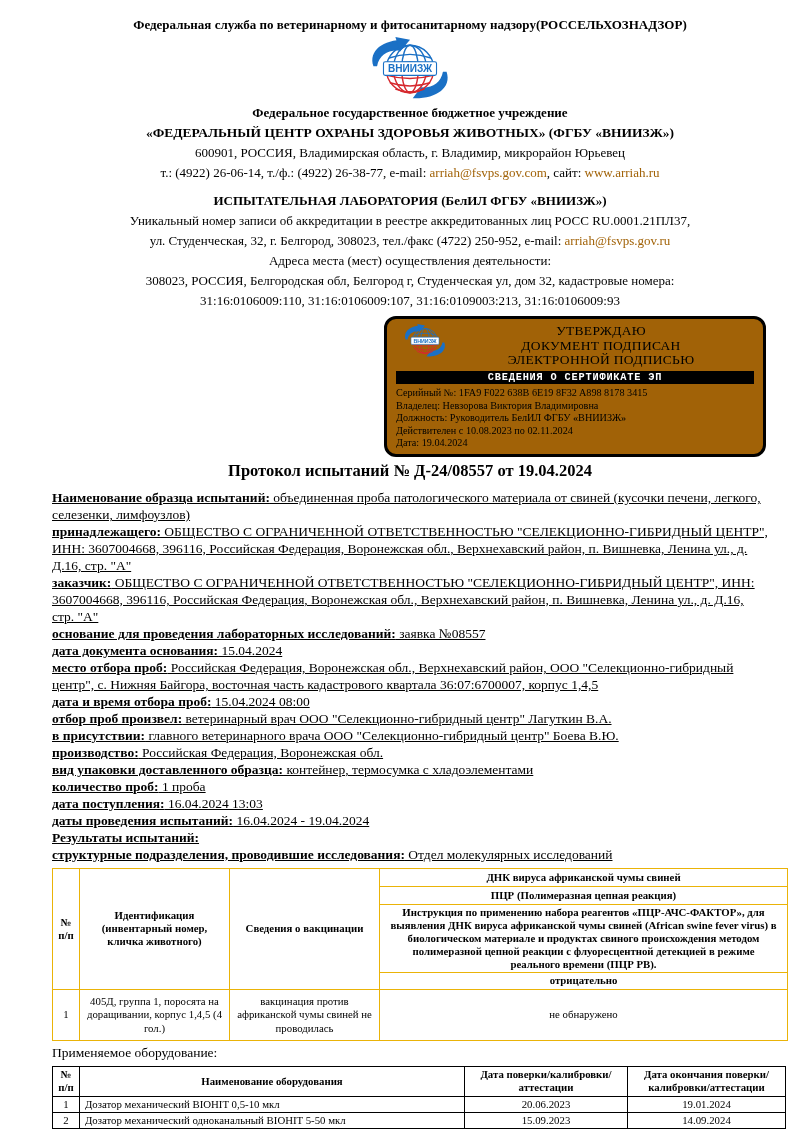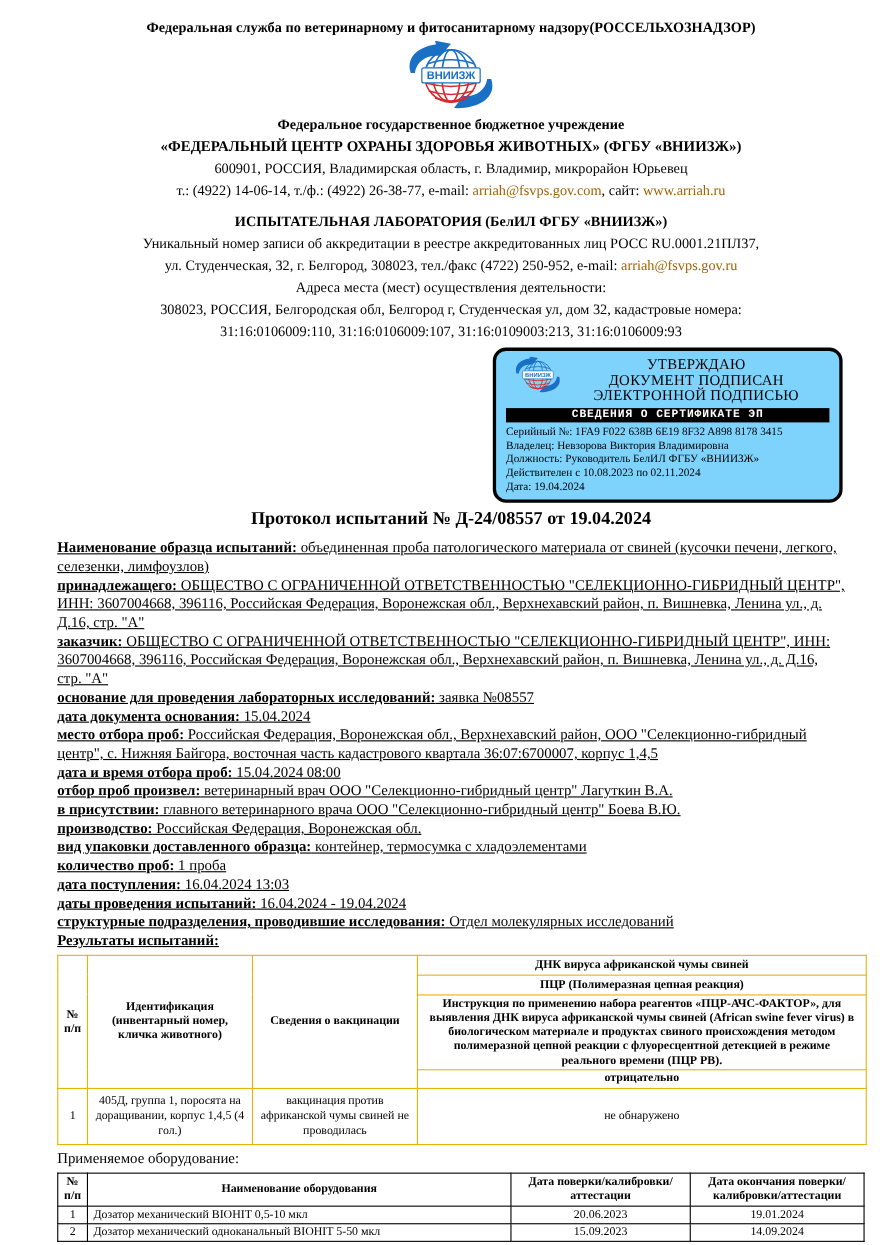--- a/index.html
+++ b/index.html
@@ -11,22 +11,22 @@
   .c{text-align:center;}
   .b{font-weight:bold;}
   .hline{font-size:13px;line-height:20px;}
   .agency{font-size:13px;line-height:18px;font-weight:bold;}
   .logo{display:block;margin:3px auto 2px auto;width:118px;height:64px;}
   .org-name{font-size:13.5px;}
   .mt8{margin-top:8px;}
   a.lnk{color:#a16207;cursor:pointer;}
   
   .stamp{
-    width:318px;margin:5px 2px 4px auto;border:3px solid #000;border-radius:12px;
-    padding:5px 9px 4px 9px;box-sizing:border-box;background:#7dd3fc;
+    width:382px;margin:5px 2px 4px auto;border:3px solid #000;border-radius:12px;
+    padding:5px 9px 4px 9px;box-sizing:border-box;background:#a16207;
   }
   .stamp-top{position:relative;min-height:44px;}
   .logo-sm{position:absolute;left:0;top:0;width:58px;height:34px;}
   .stamp-caps{margin-left:52px;text-align:center;font-size:13.5px;line-height:14.5px;letter-spacing:.3px;}
   .cert-bar{
     background:#000;color:#fff;text-align:center;font-size:10.3px;line-height:13px;
     margin:3px 0 3px 0;letter-spacing:.8px;font-weight:bold;font-family:Liberation Mono, monospace;
   }
   .stamp-line{font-size:10.2px;line-height:12.6px;}
   
@@ -94,21 +94,21 @@
 
   <div class="agency c">Федеральная служба по ветеринарному и фитосанитарному надзору(РОССЕЛЬХОЗНАДЗОР)</div>
 
   <svg class="logo">
       <use href="#vniizh-logo"></use>
     </svg>
 
   <div class="hline c b">Федеральное государственное бюджетное учреждение</div>
   <div class="hline c b org-name">«ФЕДЕРАЛЬНЫЙ ЦЕНТР ОХРАНЫ ЗДОРОВЬЯ ЖИВОТНЫХ» (ФГБУ «ВНИИЗЖ»)</div>
   <div class="hline c">600901, РОССИЯ, Владимирская область, г. Владимир, микрорайон Юрьевец</div>
-  <div class="hline c"><span>т.: (4922) 14-06-14, т./ф.: (4922) 26-38-77, e-mail: </span><a class="lnk">arriah@fsvps.gov.com</a><span>, сайт: </span><a class="lnk">www.arriah.ru</a></div>
+  <div class="hline c"><span>т.: (4922) 26-06-14, т./ф.: (4922) 26-38-77, e-mail: </span><a class="lnk">arriah@fsvps.gov.com</a><span>, сайт: </span><a class="lnk">www.arriah.ru</a></div>
 
   <div class="hline c b mt8">ИСПЫТАТЕЛЬНАЯ ЛАБОРАТОРИЯ (БелИЛ ФГБУ «ВНИИЗЖ»)</div>
   <div class="hline c">Уникальный номер записи об аккредитации в реестре аккредитованных лиц РОСС RU.0001.21ПЛ37,</div>
   <div class="hline c"><span>ул. Студенческая, 32, г. Белгород, 308023, тел./факс (4722) 250-952, e-mail: </span><a class="lnk">arriah@fsvps.gov.ru</a></div>
   <div class="hline c">Адреса места (мест) осуществления деятельности:</div>
   <div class="hline c">308023, РОССИЯ, Белгородская обл, Белгород г, Студенческая ул, дом 32, кадастровые номера:</div>
   <div class="hline c">31:16:0106009:110, 31:16:0106009:107, 31:16:0109003:213, 31:16:0106009:93</div>
 
   <div class="stamp">
     <div class="stamp-top">
@@ -139,22 +139,22 @@
       <p><span class="b">дата документа основания:</span> 15.04.2024</p>
       <p><span class="b">место отбора проб:</span> Российская Федерация, Воронежская обл., Верхнехавский район, ООО "Селекционно-гибридный центр", с. Нижняя Байгора, восточная часть кадастрового квартала 36:07:6700007, корпус 1,4,5</p>
       <p><span class="b">дата и время отбора проб:</span> 15.04.2024 08:00</p>
       <p><span class="b">отбор проб произвел:</span> ветеринарный врач ООО "Селекционно-гибридный центр" Лагуткин В.А.</p>
       <p><span class="b">в присутствии:</span> главного ветеринарного врача ООО "Селекционно-гибридный центр" Боева В.Ю.</p>
       <p><span class="b">производство:</span> Российская Федерация, Воронежская обл.</p>
       <p><span class="b">вид упаковки доставленного образца:</span> контейнер, термосумка с хладоэлементами</p>
       <p><span class="b">количество проб:</span> 1 проба</p>
       <p><span class="b">дата поступления:</span> 16.04.2024 13:03</p>
       <p><span class="b">даты проведения испытаний:</span> 16.04.2024 - 19.04.2024</p>
+      <p><span class="b">Результаты испытаний:</span></p>
       <p><span class="b">структурные подразделения, проводившие исследования:</span> Отдел молекулярных исследований</p>
-      <p><span class="b">Результаты испытаний:</span></p>
     </div>
 
   <table class="rt">
     <colgroup>
         <col style="width:27px">
         <col style="width:150px">
         <col style="width:150px">
         <col>
       </colgroup>
     <tbody>

